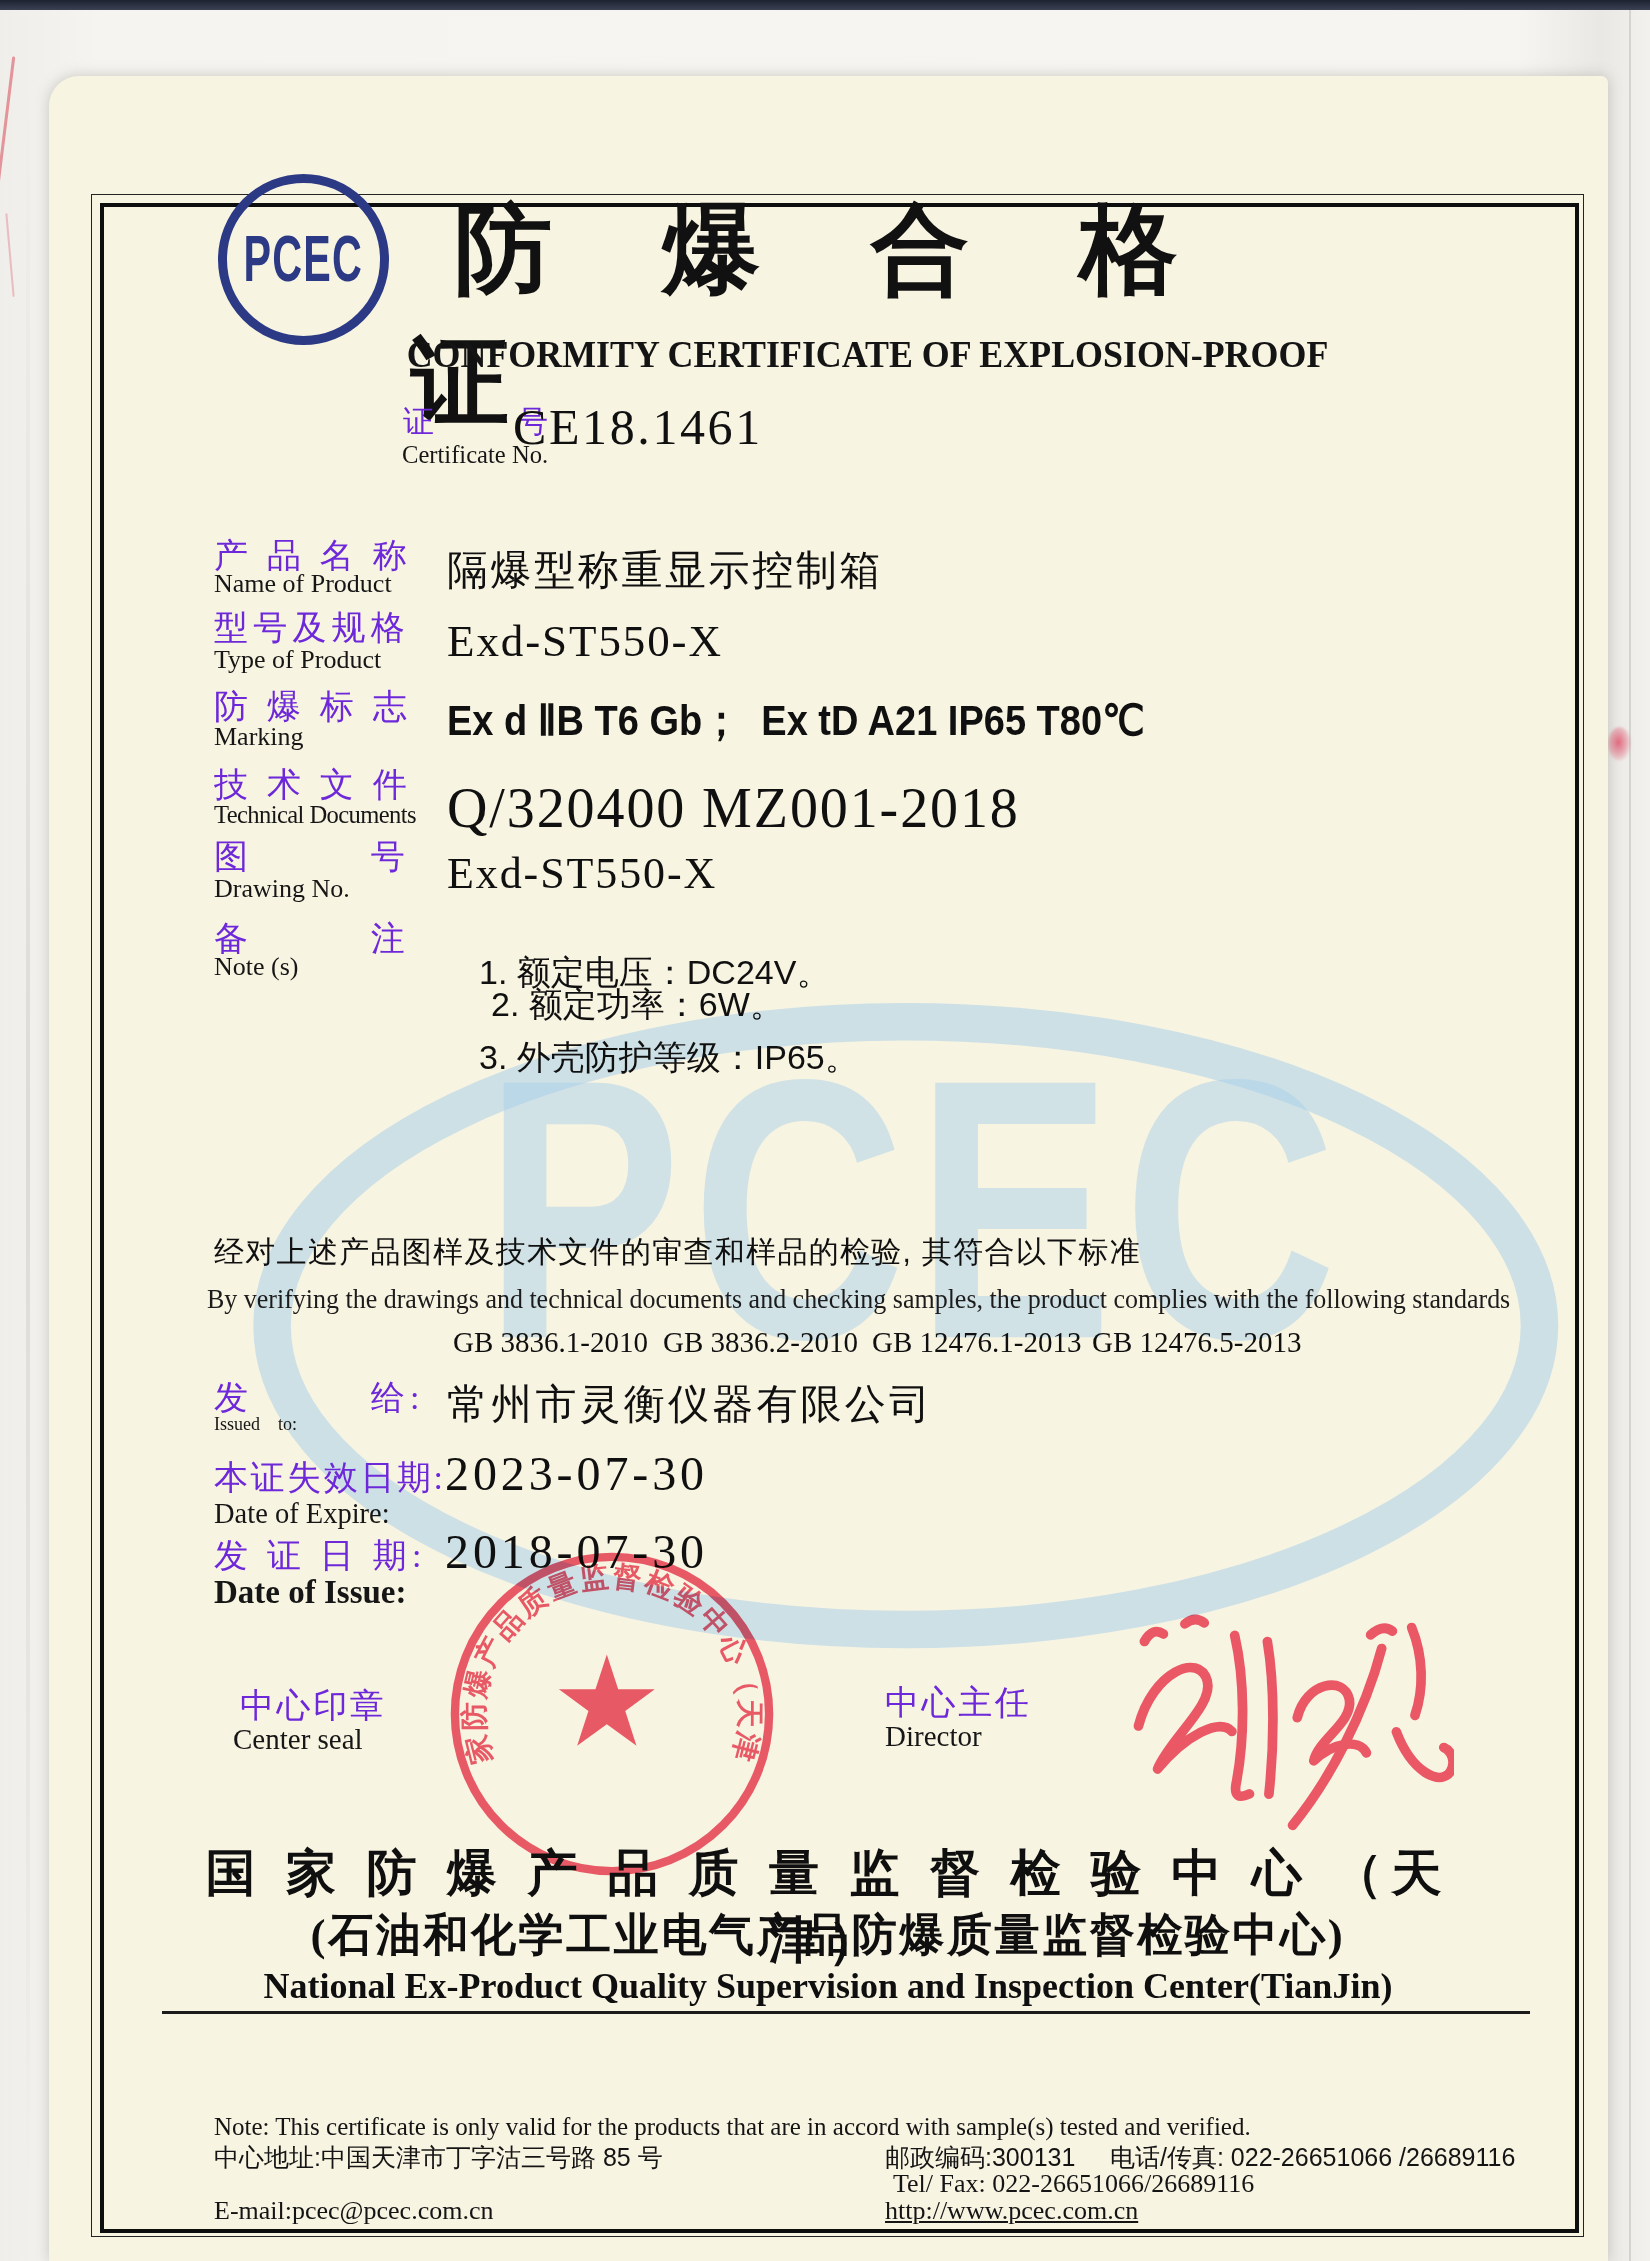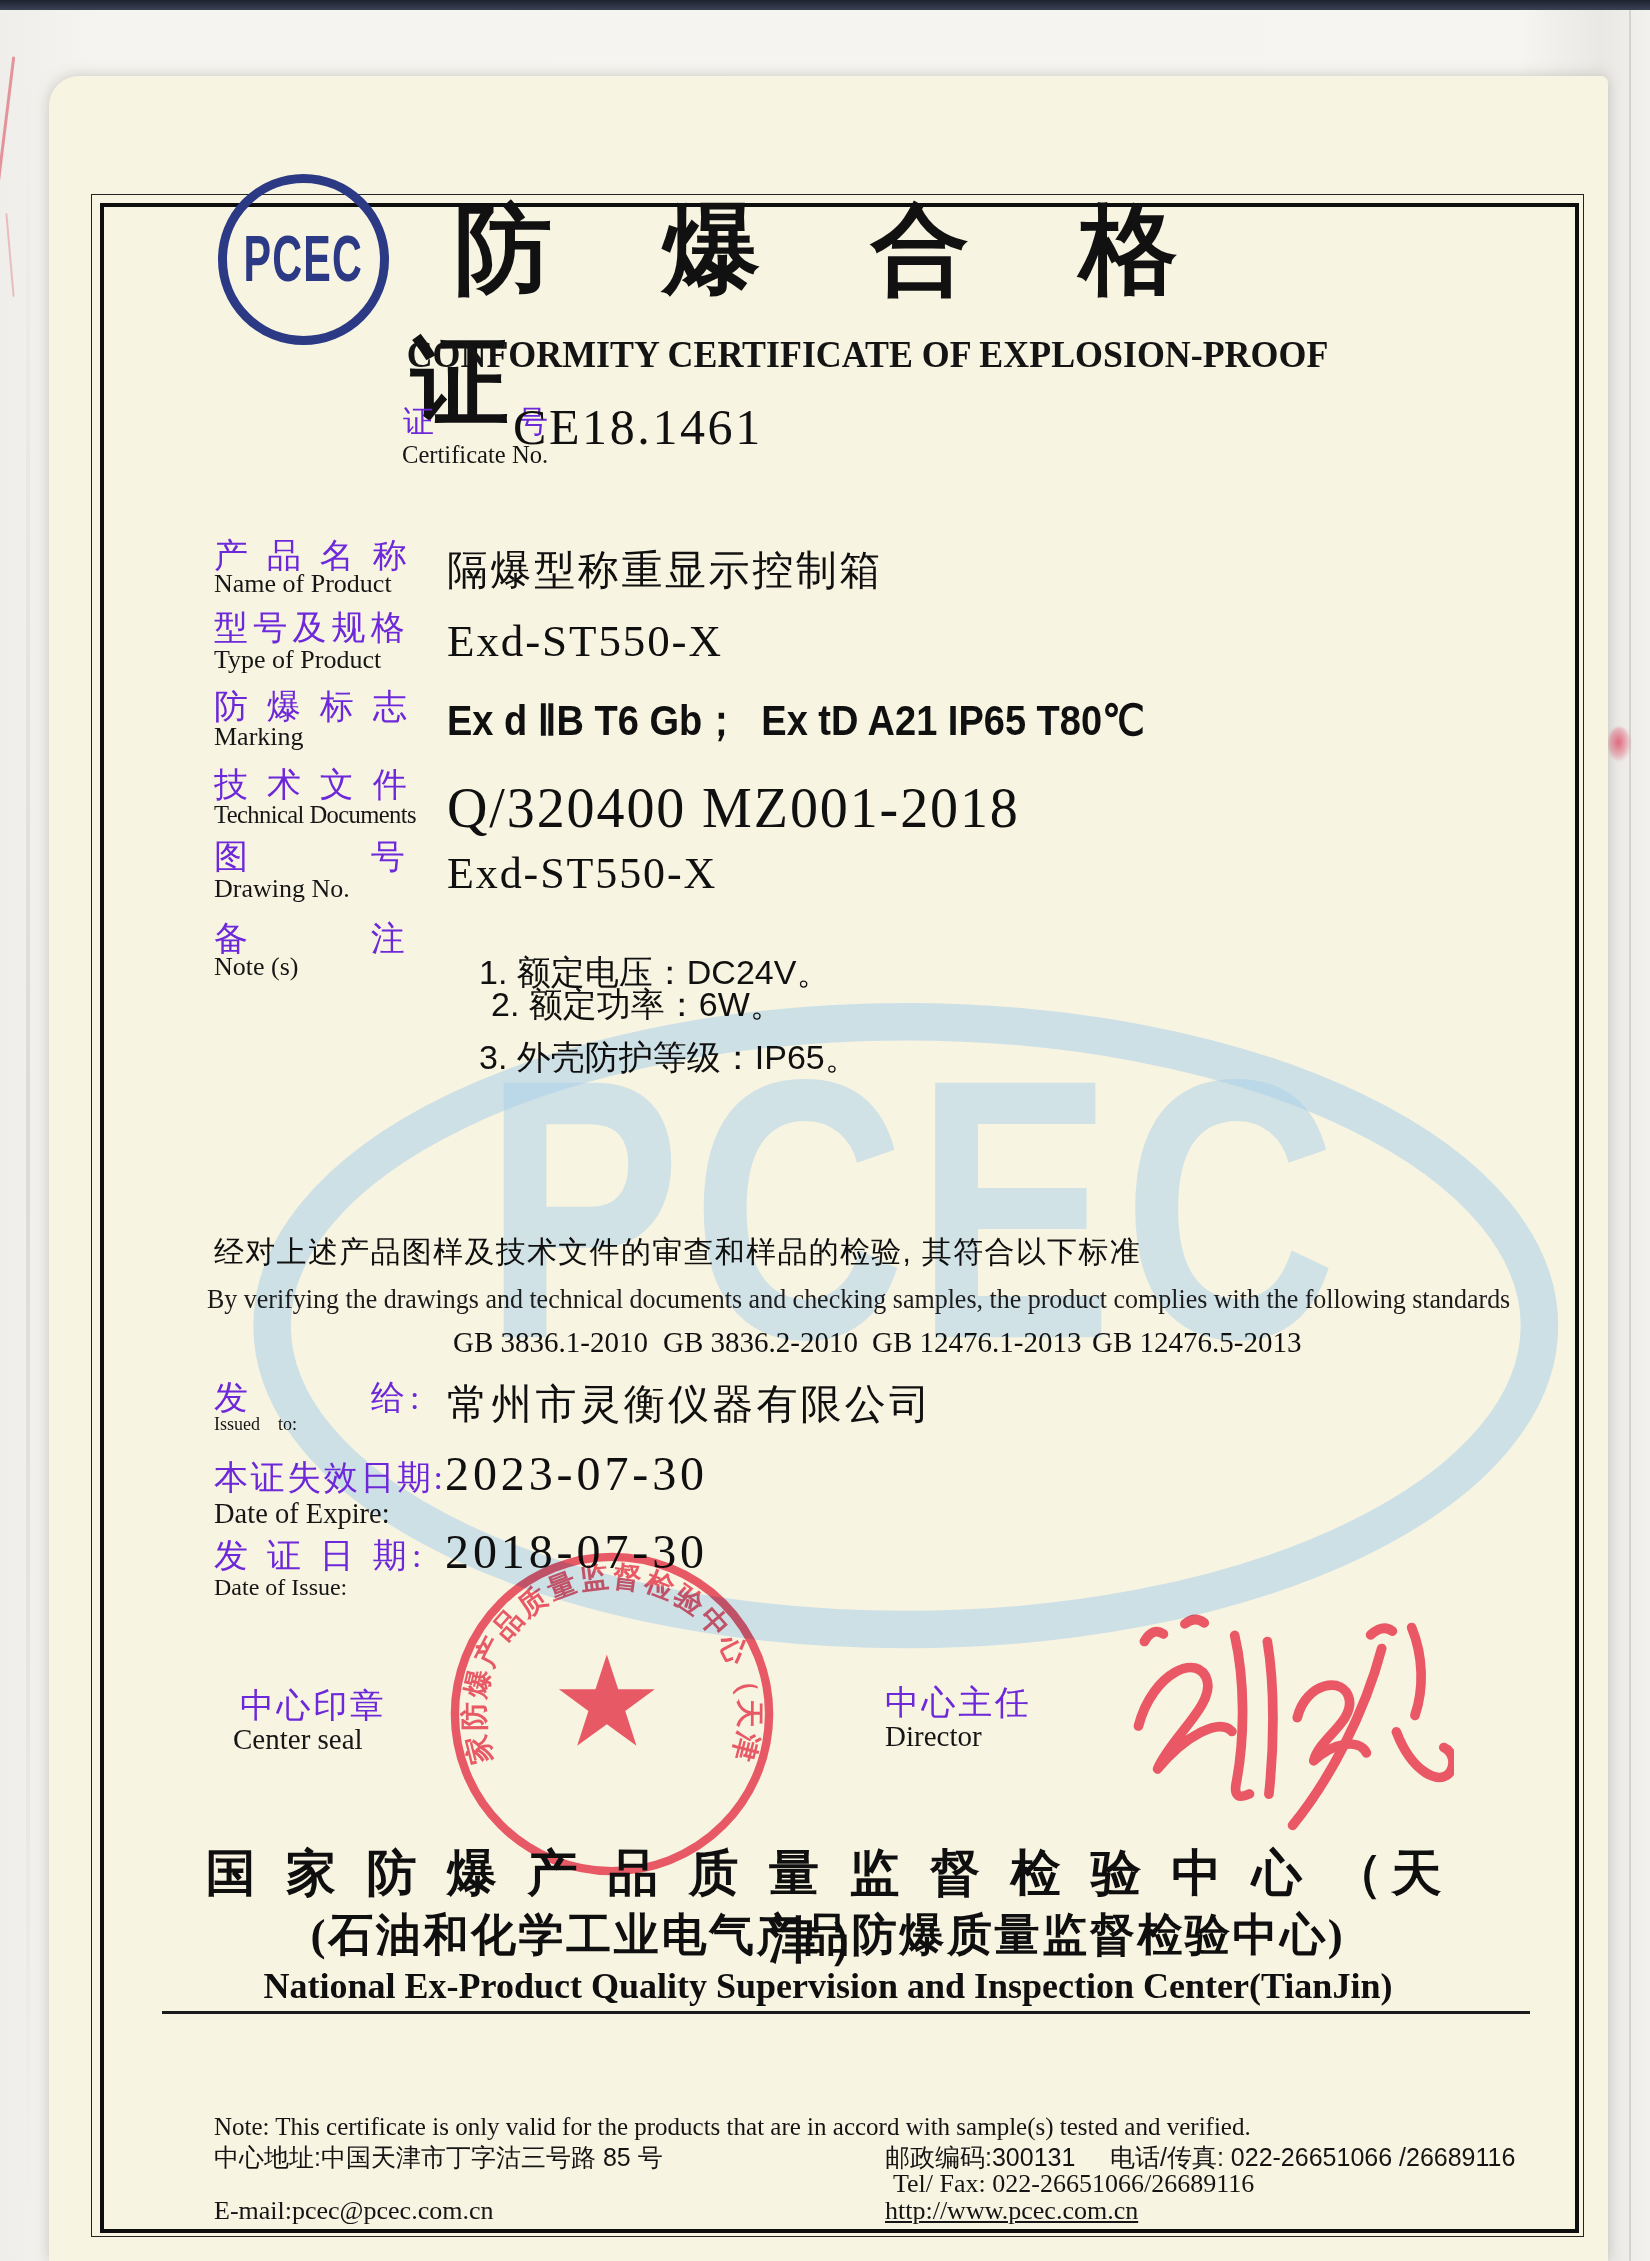--- a/index.html
+++ b/index.html
@@ -70,21 +70,21 @@
   #std-cn{left:165px;top:1156px;font-size:30px;letter-spacing:1.3px;}
   #std-en{left:158px;top:1208px;font-size:26.5px;transform:scaleX(.98);transform-origin:left top;}
   .std-item{top:1250px;font-size:29px;font-family:"Liberation Serif",serif;color:#101010;}
   #std-1{left:404px;} #std-2{left:614px;} #std-3{left:823px;} #std-4{left:1043px;}
 
   
   #issued-cn{left:165px;top:1299px;} #issued-en{left:165px;top:1338px;font-size:18px;}
   #issued-val{left:398px;top:1301px;font-size:41px;letter-spacing:3.2px;}
   #expire-cn{left:165px;top:1379px;letter-spacing:2.6px;} #expire-en{left:165px;top:1422px;font-size:28.5px;}
   #expire-val{left:396px;top:1370px;font-size:48px;letter-spacing:3.9px;}
-  #issue-cn{left:165px;top:1457px;} #issue-en{left:165px;top:1498px;font-size:24px;}
+  #issue-cn{left:165px;top:1457px;} #issue-en{left:165px;top:1498px;font-size:33px;font-weight:bold;}
   #issue-val{left:396px;top:1448px;font-size:48px;letter-spacing:3.9px;}
 
   
   #sealblock-cn{left:191px;top:1607px;font-size:34px;letter-spacing:2.6px;}
   #sealblock-en{left:184px;top:1647px;font-size:29px;}
   #director-cn{left:836px;top:1604px;font-size:34px;letter-spacing:2.6px;}
   #director-en{left:836px;top:1644px;font-size:29px;}
   #seal-svg{left:382px;top:1457px;width:362px;height:362px;mix-blend-mode:multiply;opacity:.93;}
   #signature-svg{left:1043px;top:1481px;width:362px;height:285px;mix-blend-mode:multiply;}
 

